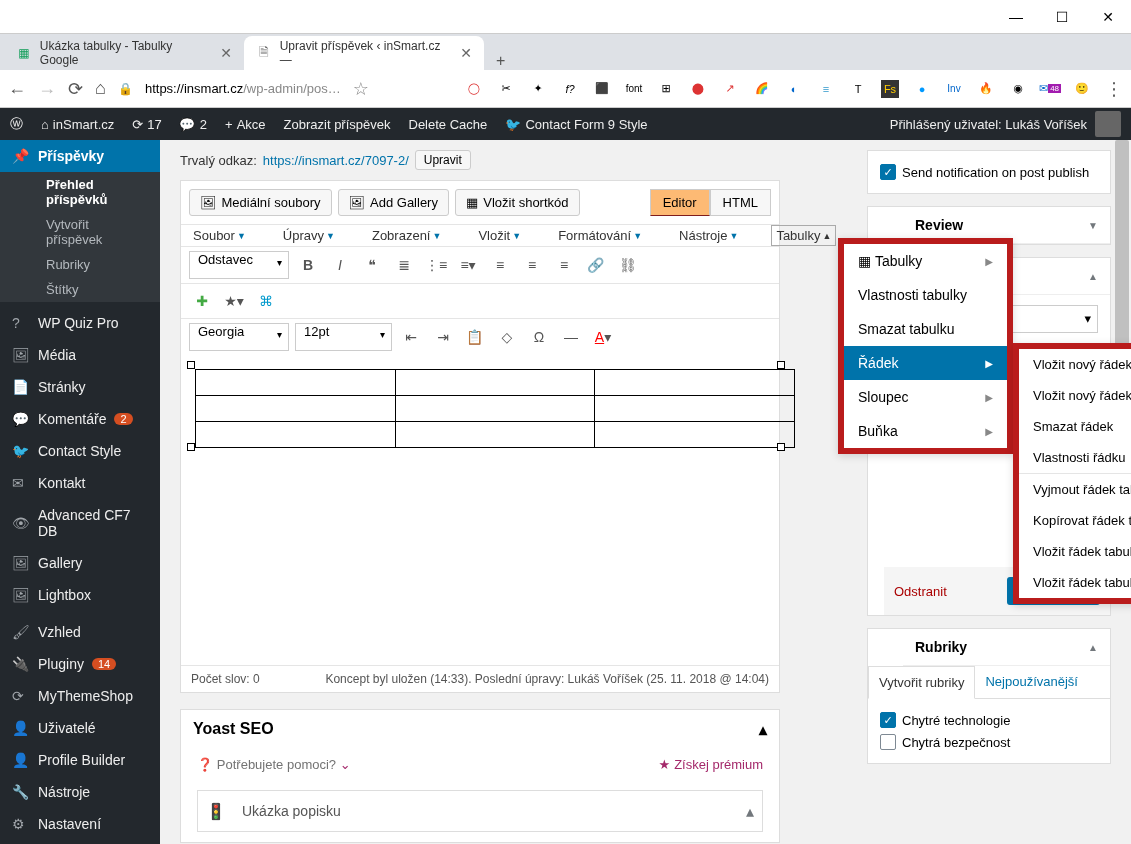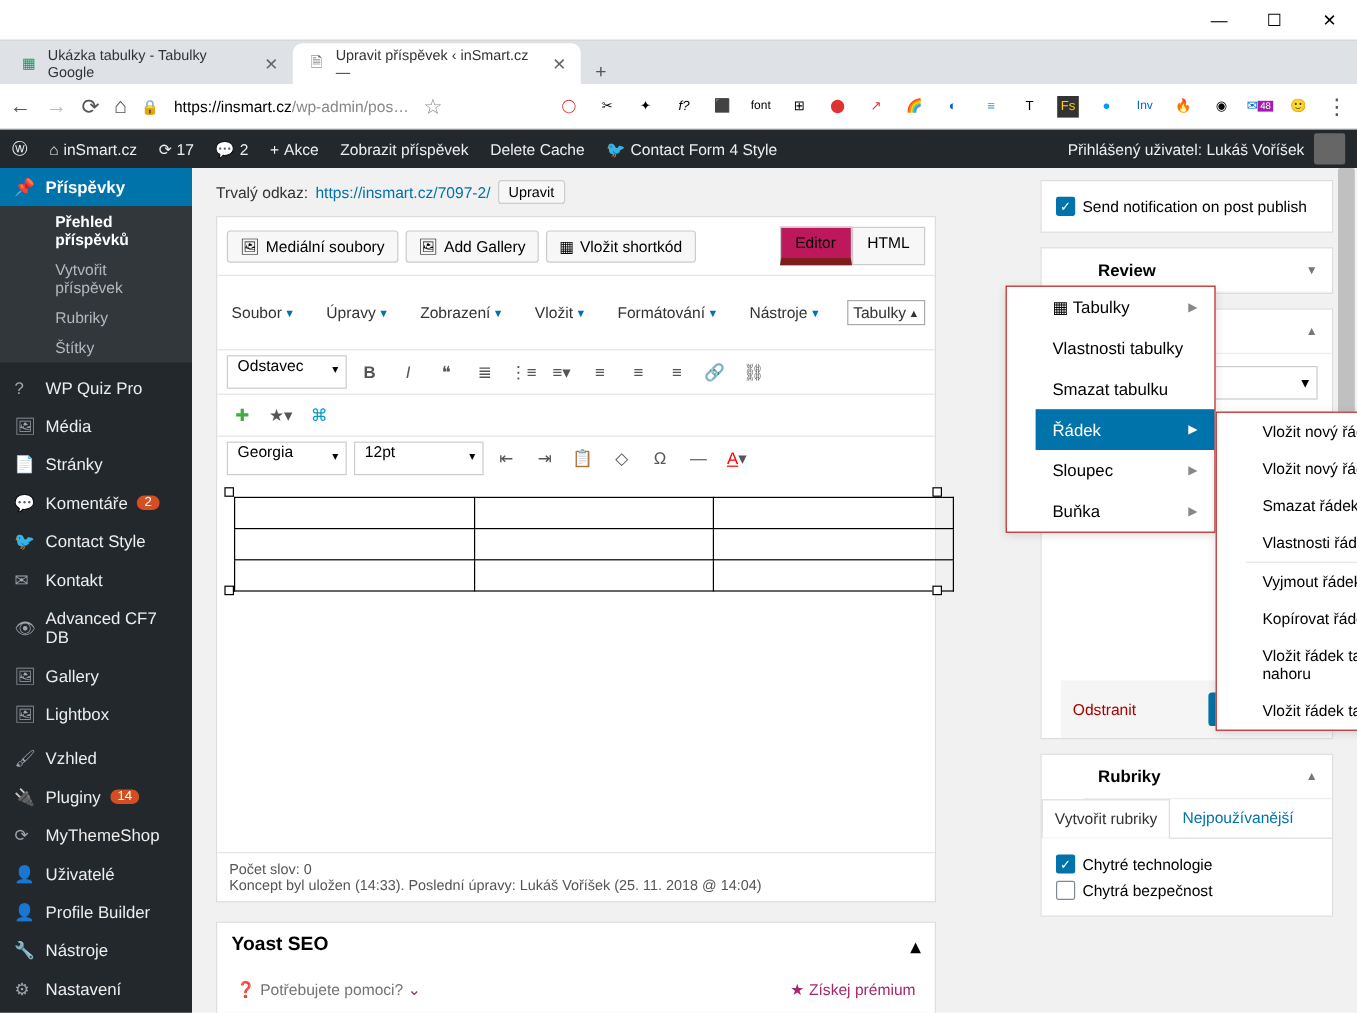--- a/index.html
+++ b/index.html
@@ -37,36 +37,36 @@
 .sb-sep { height:5px; }
 .content { flex:1; background:#f1f1f1; padding:10px 20px 0 20px; position:relative; overflow:hidden; }
 .permalink { font-size:13px; color:#333; display:flex; align-items:center; gap:6px; margin-bottom:10px; }
 .permalink a { color:#0073aa; text-decoration:none; }
 .smallbtn { background:#f7f7f7; border:1px solid #ccc; padding:2px 8px; font-size:12px; border-radius:3px; }
 .editor-card { background:#fff; border:1px solid #ddd; }
 .media-row { padding:8px; display:flex; gap:6px; align-items:center; }
 .btn { background:#f7f7f7; border:1px solid #ccc; padding:5px 10px; font-size:13px; border-radius:3px; display:inline-flex; align-items:center; gap:5px; }
 .tabs-right { margin-left:auto; display:flex; }
 .edtab { padding:5px 12px; font-size:13px; border:1px solid #ccc; background:#f7f7f7; }
-.edtab.active { background:#be185d; border-bottom:6px solid #7f1d1d; }
-.menubar { padding:20px 8px; display:flex; gap:16px; font-size:13px; color:#333; border-top:1px solid #e5e5e5;justify-content:space-between; }
+.edtab.active { background:#fdba74; border-bottom:1px solid #7f1d1d; }
+.menubar { padding:0 8px; display:flex; gap:29px; font-size:13px; color:#333; border-top:1px solid #e5e5e5; }
 .menuitem { display:flex; align-items:center; gap:2px; padding:2px 4px; }
 .menuitem.open { border:1px solid #aaa; }
 .mcaret { font-size:9px; color:#0073aa; }
 .mcaret.up { color:#333; }
 .toolbar { padding:4px 8px; display:flex; gap:6px; align-items:center; border-top:1px solid #e5e5e5; }
 .tbtn { width:26px; height:26px; display:flex; align-items:center; justify-content:center; font-size:14px; color:#555; }
 .tsel { border:1px solid #ccc; height:28px; padding:0 22px 0 8px; font-size:13px; background:#fff; position:relative; }
 .tsel::after { content:"▾"; position:absolute; right:6px; top:5px; font-size:10px; }
 .canvas { padding:10px; height:310px; position:relative; background:#fff; }
 .tbl { border-collapse:collapse; width:600px; }
 .tbl td { border:1px solid #000; height:26px; }
 .handle { width:8px; height:8px; background:#fff; border:1px solid #000; position:absolute; }
-.status { padding:6px 10px; font-size:12px; color:#555; display:flex; justify-content:space-between; border-top:1px solid #e5e5e5;flex-direction:column; }
-.dropdown { position:absolute; background:#fff; border:1px solid #b91c1c; box-shadow:0 2px 8px rgba(0,0,0,.15); font-size:14px; z-index:50;padding-left:24px; }
+.status { padding:6px 10px; font-size:12px; color:#555; display:flex; justify-content:space-between; border-top:1px solid #e5e5e5; }
+.dropdown { position:absolute; background:#fff; border:6px solid #b91c1c; box-shadow:0 2px 8px rgba(0,0,0,.15); font-size:14px; z-index:50; }
 .dd1 { left:678px; top:98px; width:175px; }
 .dditem { padding:9px 14px; display:flex; align-items:center; justify-content:space-between; cursor:pointer; }
 .dditem.hi { background:#0073aa; color:#fff; }
 .dditem .arr { font-size:10px; color:#888; }
 .dditem.hi .arr { color:#fff; }
 .dd2 { left:853px; top:203px; width:205px; font-size:13px; }
 .dd2 .dditem { padding:8px 14px; }
 .dd2 hr { border:none; border-top:1px solid #e5e5e5; }
 .rightcol { position:absolute; right:0; top:0; width:264px; padding:10px 20px 0 0; }
 .box { background:#fff; border:1px solid #ddd; margin-bottom:12px; }
@@ -154,21 +154,21 @@
 </div>
 
 <div class="adminbar">
   <a>ⓦ</a>
   <a>⌂ <span>inSmart.cz</span></a>
   <a>⟳ <span>17</span></a>
   <a>💬 <span>2</span></a>
   <a>+ <span>Akce</span></a>
   <a>Zobrazit příspěvek</a>
   <a>Delete Cache</a>
-  <a>🐦 <span>Contact Form 4 Style</span></a>
+  <a>🐦 <span>Contact Form 9 Style</span></a>
   <div class="right">
     <span>Přihlášený uživatel: Lukáš Voříšek</span>
     <div class="avatar"></div>
   </div>
 </div>
 
 <div class="main">
   <div class="sidebar">
     <div class="sb-item active">
         <span class="icon">📌</span>
@@ -320,21 +320,21 @@
       </div>
 
       <div class="toolbar">
         <div class="tbtn" style="color:#4a4">✚</div>
         <div class="tbtn">★▾</div>
         <div class="tbtn" style="color:#09c">⌘</div>
       </div>
 
       <div class="toolbar">
         <div class="tsel" style="width:100px">Georgia</div>
-        <div class="tsel" style="width:108px">12pt</div>
+        <div class="tsel" style="width:97px">12pt</div>
         <div class="tbtn">⇤</div>
         <div class="tbtn">⇥</div>
         <div class="tbtn">📋</div>
         <div class="tbtn">◇</div>
         <div class="tbtn">Ω</div>
         <div class="tbtn">—</div>
         <div class="tbtn"><u style="color:red">A</u>▾</div>
       </div>
 
       <div class="canvas">

